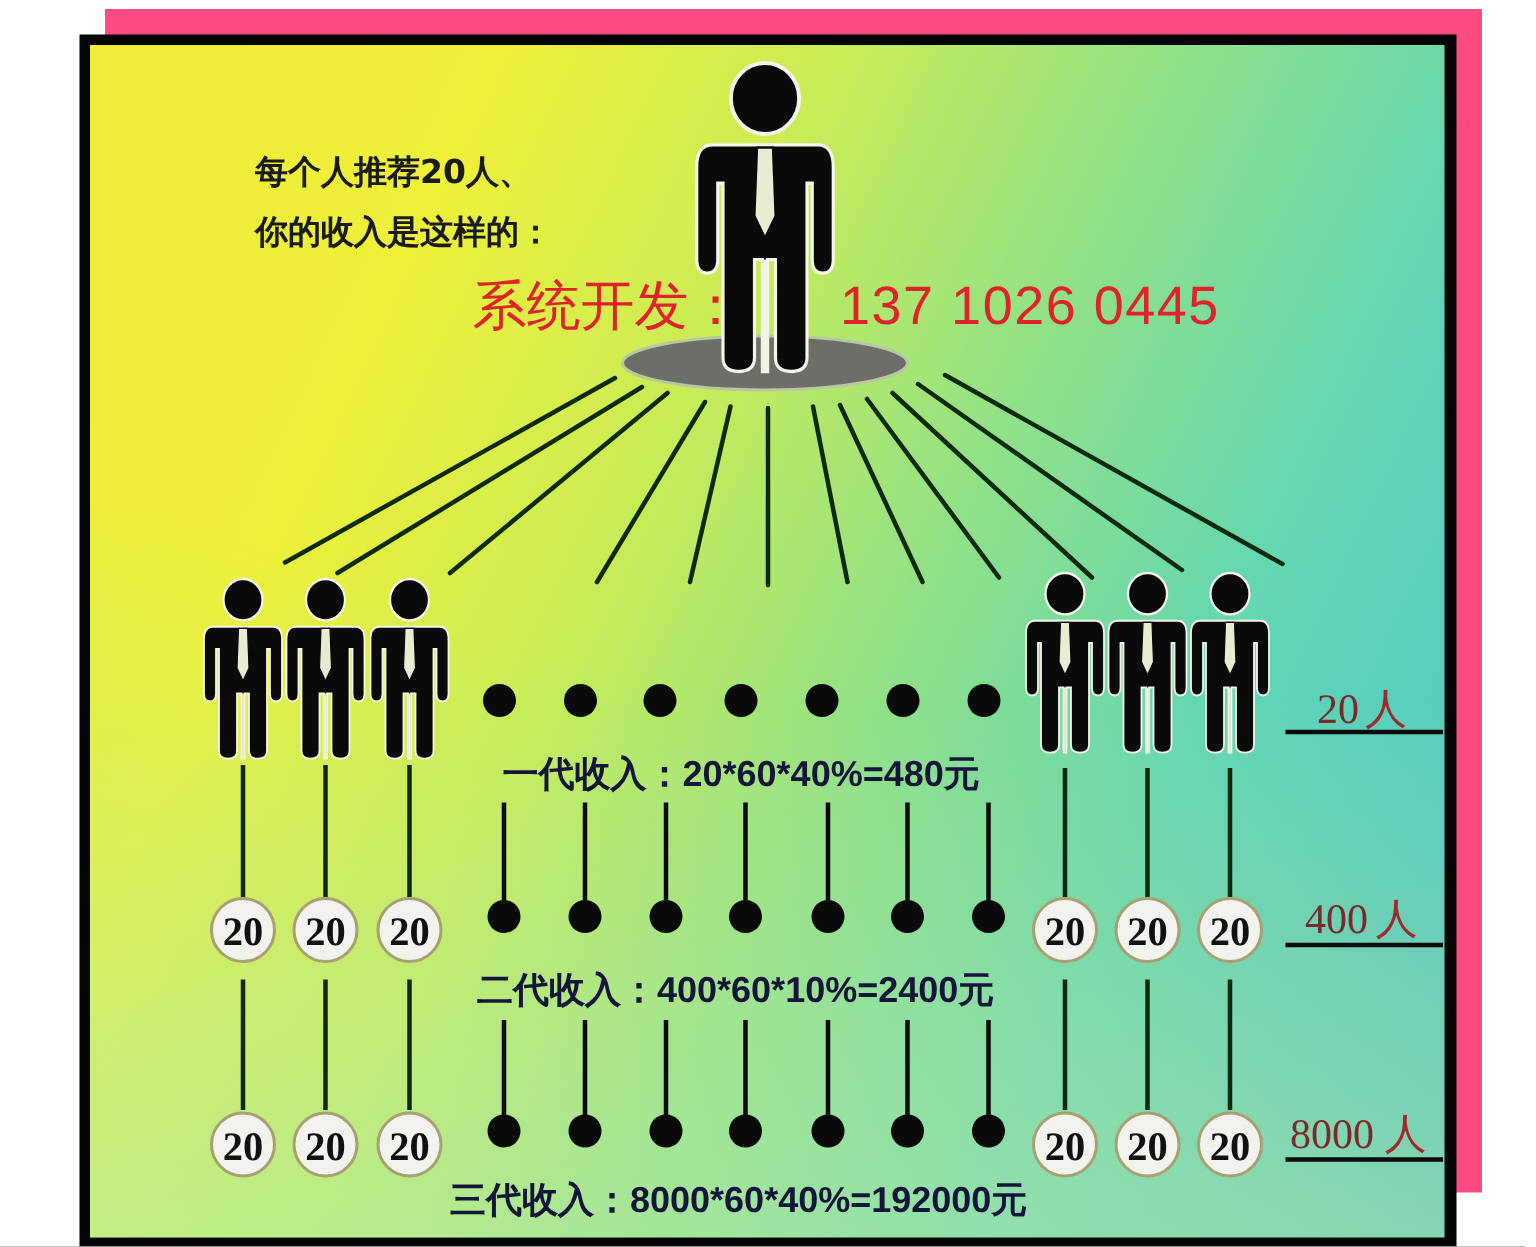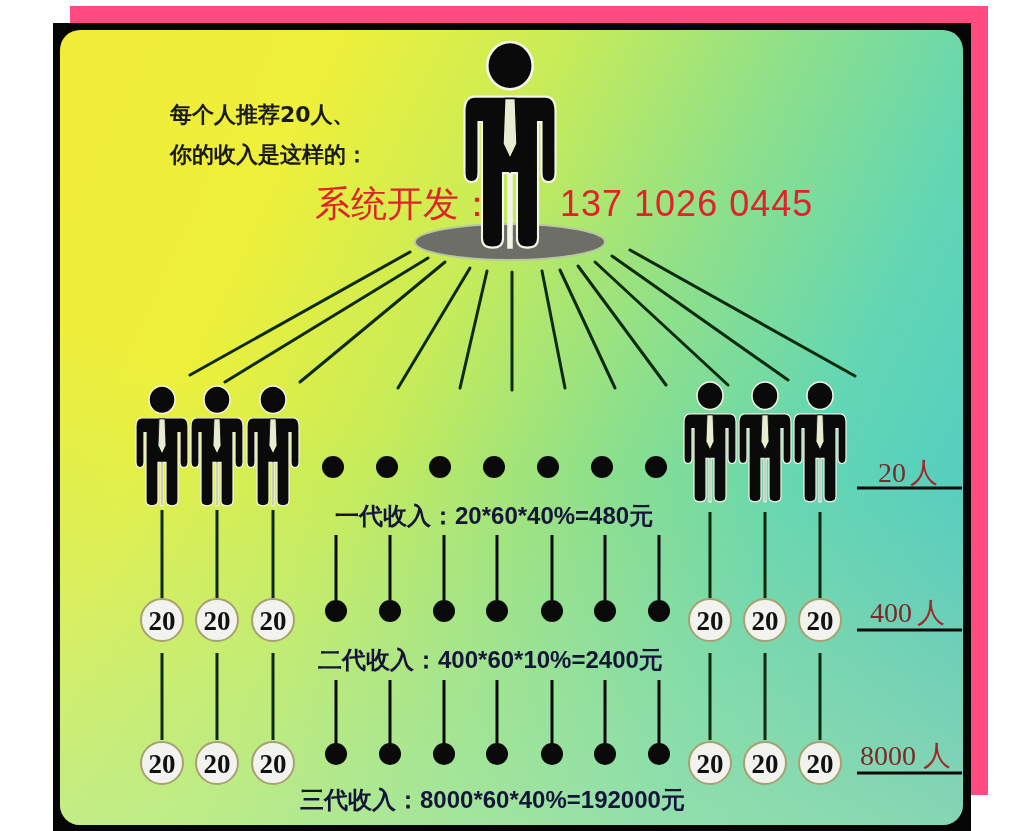--- a/index.html
+++ b/index.html
@@ -1,20 +1,20 @@
 <!DOCTYPE html>
 <html><head>
 <meta charset="utf-8">
 <style>
   html, body { margin: 0; padding: 0; background: #ffffff; }
   body { width: 1024px; height: 831px; position: relative; overflow: hidden; font-family: "DejaVu Sans", sans-serif; }
   .pink-frame { position: absolute; left: 70px; top: 6px; width: 918px; height: 789px; background: #ff4a82; }
   .black-frame { position: absolute; left: 53px; top: 23px; width: 918px; height: 808px; background: #050505; }
   .canvas { position: absolute; left: 60px; top: 30px; width: 903px; height: 795px; overflow: hidden;
-    background: linear-gradient(115deg, #f0ec3a 0%, #eef03a 22%, #c8ec58 40%, #8ee08a 58%, #62d6b4 75%, #48c6cc 100%); border-radius: 20px; }
+    background: linear-gradient(115deg, #f0ec3a 0%, #eef03a 22%, #c8ec58 40%, #8ee08a 58%, #62d6b4 75%, #48c6cc 100%); }
   .canvas-bottom { position: absolute; left: 0; top: 0; width: 100%; height: 100%;
     background: linear-gradient(180deg, rgba(0,0,0,0) 55%, rgba(255,230,120,0.35) 100%); }
   .canvas-right-bottom { position: absolute; left: 0; top: 0; width: 100%; height: 100%;
     background: linear-gradient(200deg, rgba(0,0,0,0) 55%, rgba(120,240,220,0.35) 100%); }
   svg { position: absolute; left: 0; top: 0; }
   .heading { font-family: "DejaVu Sans", sans-serif; font-weight: bold; font-size: 22px; fill: #1a1a1a; }
   .contact { font-family: "DejaVu Sans", sans-serif; font-size: 36px; fill: #e0222a; }
   .formula { font-family: "Liberation Sans", sans-serif; font-weight: bold; font-size: 24px; fill: #15153a; }
   .badge-text { font-family: "Liberation Serif", serif; font-weight: bold; font-size: 27px; fill: #111111; }
   .level-label { font-family: "Liberation Serif", serif; font-size: 28px; fill: #7a2a2a; }

